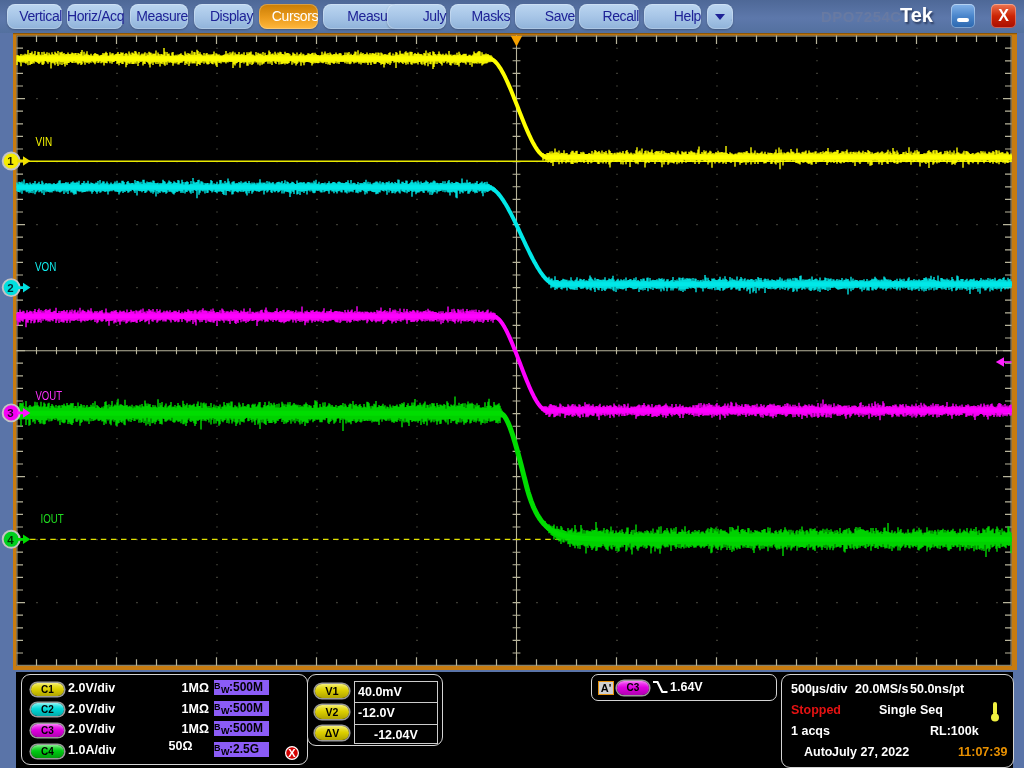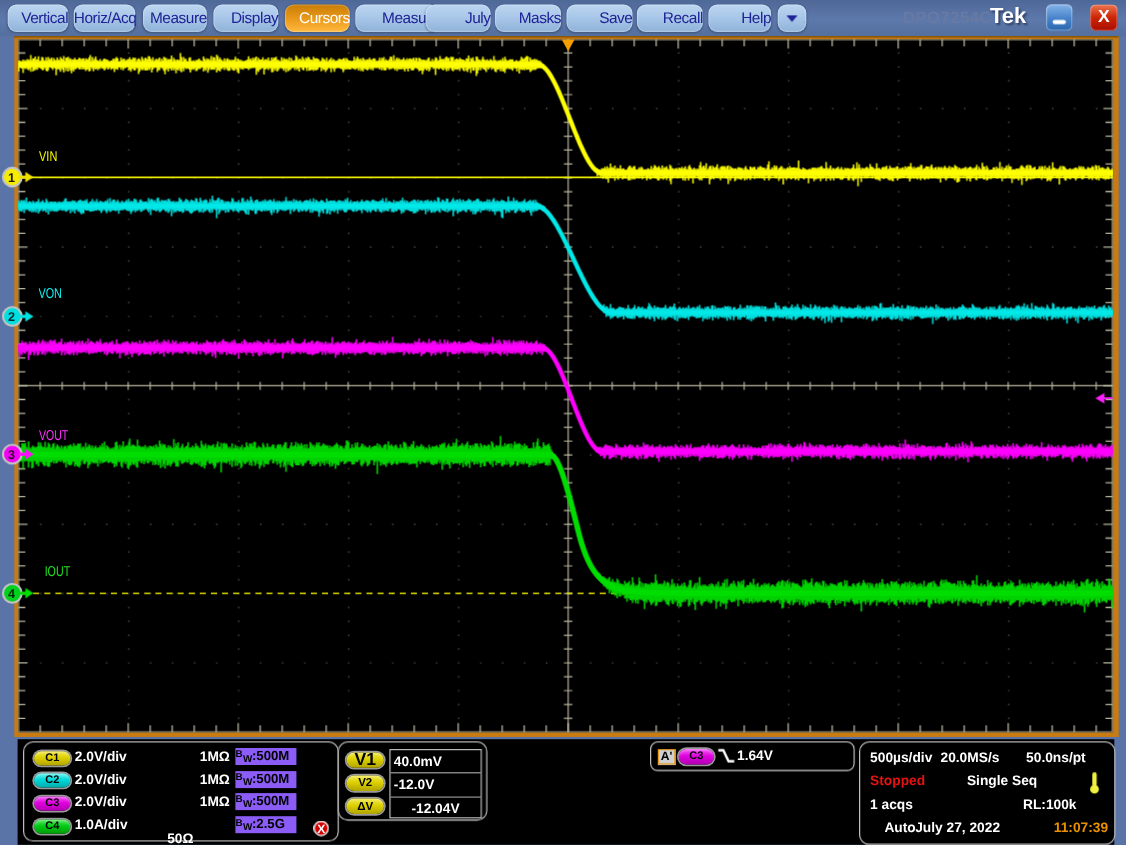--- a/index.html
+++ b/index.html
@@ -203,52 +203,52 @@
   <div class="pill pc" style="left:9px;top:28px">C2</div>
   <div class="pill pm" style="left:9px;top:48.5px">C3</div>
   <div class="pill pg" style="left:9px;top:69.5px">C4</div>
   <div class="wt" style="left:46px;top:6px">2.0V/div</div>
   <div class="wt" style="left:46px;top:26.5px">2.0V/div</div>
   <div class="wt" style="left:46px;top:47px">2.0V/div</div>
   <div class="wt" style="left:46px;top:68px">1.0A/div</div>
   <div class="wt" style="left:130px;top:6px;width:57px;text-align:right">1MΩ</div>
   <div class="wt" style="left:130px;top:26.5px;width:57px;text-align:right">1MΩ</div>
   <div class="wt" style="left:130px;top:47px;width:57px;text-align:right">1MΩ</div>
-  <div class="wt" style="left:130px;top:80px;width:57px;text-align:left">50Ω</div>
+  <div class="wt" style="left:130px;top:64px;width:57px;text-align:center">50Ω</div>
   <div class="bwbox" style="left:192px;top:5px"><span class="b">B</span><span class="w">W</span>:500M</div>
   <div class="bwbox" style="left:192px;top:25.5px"><span class="b">B</span><span class="w">W</span>:500M</div>
   <div class="bwbox" style="left:192px;top:46px"><span class="b">B</span><span class="w">W</span>:500M</div>
   <div class="bwbox" style="left:192px;top:67px"><span class="b">B</span><span class="w">W</span>:2.5G</div>
   <svg style="position:absolute;left:263px;top:71px" width="14" height="14" viewBox="0 0 14 14">
       <circle cx="7" cy="7" r="6.4" fill="#d40000" stroke="#fff" stroke-width="1.2"></circle>
       <text x="7" y="11" font-size="11" font-weight="bold" fill="#fff" text-anchor="middle">X</text>
     </svg>
 </div>
 <div class="panel" style="left:307px;top:673.5px;width:134px;height:70px">
-  <div class="pill py" style="left:7px;top:9px;width:34px;height:14px;line-height:14px;font-size:16px">V1</div>
+  <div class="pill py" style="left:7px;top:9px;width:34px;height:14px;line-height:14px;font-size:11px">V1</div>
   <div class="pill py" style="left:7px;top:30px;width:34px;height:14px;line-height:14px;font-size:10.5px">V2</div>
   <div class="pill py" style="left:7px;top:50.5px;width:34px;height:14px;line-height:14px;font-size:10.5px">ΔV</div>
   <div style="position:absolute;left:45.5px;top:6px;width:84px;height:63px;border:1px solid #ccc;box-sizing:border-box">
     <div class="wt" style="top:0;line-height:20px;position:relative;height:20px;padding-left:3px;width:100%;box-sizing:border-box">40.0mV</div>
     <div class="wt" style="top:0;line-height:20px;position:relative;height:22px;border-top:1px solid #ccc;padding-left:3px;width:100%;box-sizing:border-box">-12.0V</div>
     <div class="wt" style="top:0;line-height:20px;position:relative;height:20px;border-top:1px solid #ccc;padding-left:19px;width:100%;box-sizing:border-box">-12.04V</div>
   </div>
 </div>
 <div class="panel" style="left:591px;top:674px;width:184px;height:25px;border-radius:7px">
   <div style="position:absolute;left:6px;top:5.5px;width:14px;height:12px;background:#d0d0d0;border:1.6px solid #e8930c;color:#000;font-weight:bold;font-size:11px;text-align:center;line-height:12px">A'</div>
   <div class="pill pm" style="left:25px;top:6px;width:32px;height:13.5px;line-height:13.5px">C3</div>
   <svg style="position:absolute;left:60px;top:5px" width="18" height="15" viewBox="0 0 18 15">
       <path d="M1 2h4.5l4.8 10h5.2" fill="none" stroke="#fff" stroke-width="2.2"></path>
     </svg>
   <div class="wt" style="left:77.5px;top:5px">1.64V</div>
 </div>
 <div class="panel" style="left:781px;top:674px;width:231px;height:92px">
   <div class="wt" style="left:9px;top:7px">500µs/div</div>
   <div class="wt" style="left:73px;top:7px">20.0MS/s</div>
-  <div class="wt" style="left:116px;top:7px;width:89px;text-align:right">50.0ns/pt</div>
+  <div class="wt" style="left:128px;top:7px;width:89px;text-align:left">50.0ns/pt</div>
   <div class="wt" style="left:9px;top:28px;color:#e51212">Stopped</div>
   <div class="wt" style="left:97px;top:28px">Single Seq</div>
   <div class="wt" style="left:9px;top:49px">1 acqs</div>
   <div class="wt" style="left:148px;top:49px">RL:100k</div>
   <div class="wt" style="left:22px;top:70px">Auto</div>
   <div class="wt" style="left:50px;top:70px">July 27, 2022</div>
   <div class="wt" style="left:176px;top:70px;color:#e89000">11:07:39</div>
   <svg style="position:absolute;left:207px;top:26px" width="12" height="22" viewBox="0 0 12 22">
       <rect x="4" y="1" width="4" height="13" rx="2" fill="#f0f040"></rect>
       <circle cx="6" cy="16.5" r="4" fill="#f0f040"></circle>

